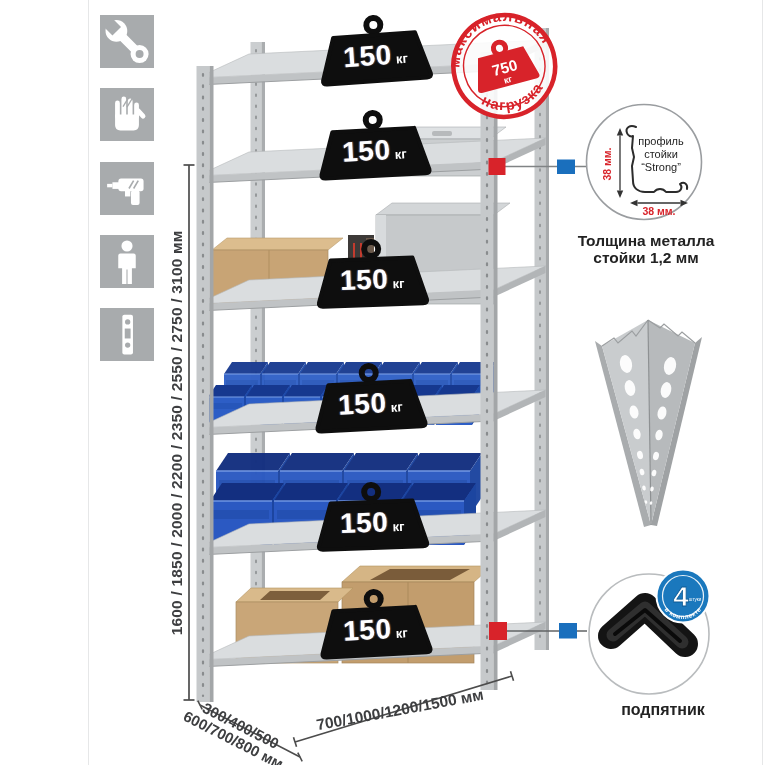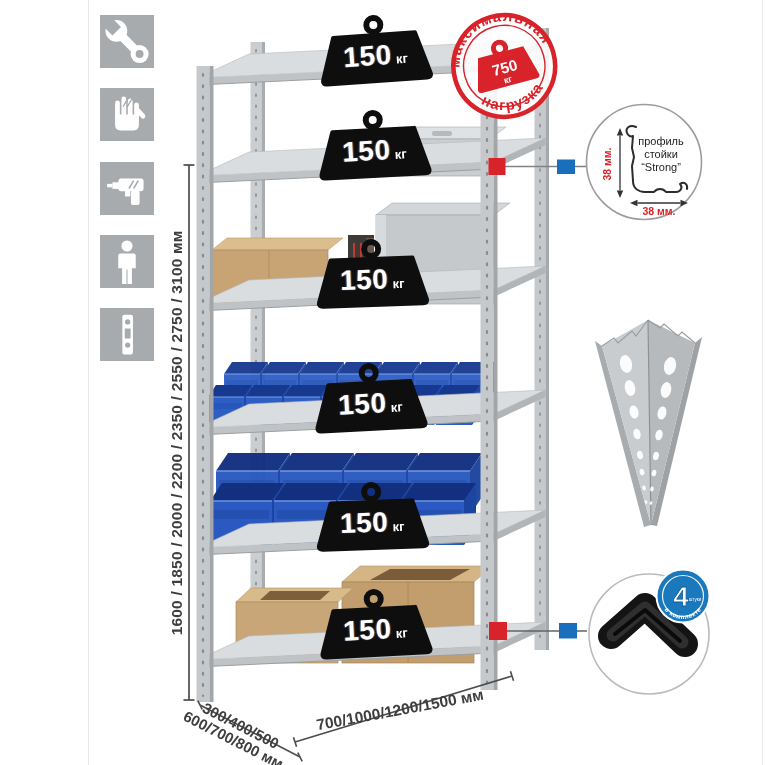--- a/index.html
+++ b/index.html
@@ -380,20 +380,24 @@
     <g stroke="#333" stroke-width="1.3">
       <line x1="53.5" y1="101" x2="96.5" y2="101"></line>
     </g>
     <polygon points="46,101 53.5,97.8 53.5,104.2" fill="#333"></polygon>
     <polygon points="104,101 96.5,97.8 96.5,104.2" fill="#333"></polygon>
     <text x="75" y="113" text-anchor="middle" font-size="10.5" font-weight="bold" fill="#d8232a">38 мм.</text>
     <text x="77" y="43" text-anchor="middle" font-size="11" fill="#1e1e1e">профиль</text>
     <text x="77" y="56" text-anchor="middle" font-size="11" fill="#1e1e1e">стойки</text>
     <text x="77" y="69" text-anchor="middle" font-size="11" fill="#1e1e1e">“Strong”</text>
   </svg>
+  <div class="caption" id="profile-caption">
+    <div>Толщина металла</div>
+    <div>стойки 1,2 мм</div>
+  </div>
 
   <svg id="angle-post" width="115" height="235" viewBox="0 0 115 235">
     <polygon points="1,41 8,46 57,225 50,227" fill="#a9acae"></polygon>
     <polygon points="108,37 101,43 57,225 63,226" fill="#9fa2a4"></polygon>
     <polygon points="8,46 54,20 57,225" fill="#c9ccce"></polygon>
     <polygon points="54,20 101,43 57,225" fill="#b7babc"></polygon>
     <polyline points="8,46 20,38 24,43 38,31 42,36 54,20" fill="none" stroke="#9b9ea0" stroke-width="1.2"></polyline>
     <polyline points="54,20 66,28 70,24 84,36 88,32 101,43" fill="none" stroke="#9b9ea0" stroke-width="1.2"></polyline>
     <line x1="54" y1="20" x2="57" y2="225" stroke="#8e9193" stroke-width="1.2"></line>
     <g fill="#ffffff" opacity="0.95">
@@ -430,15 +434,16 @@
     <circle cx="29" cy="29" r="26.5" fill="#1a78bd" stroke="#ffffff" stroke-width="2"></circle>
     <circle cx="29" cy="29" r="20.5" fill="none" stroke="rgba(255,255,255,0.9)" stroke-width="1.2"></circle>
     <text x="27" y="39" text-anchor="middle" font-size="28" font-weight="bold" fill="#fff" stroke="#0d5a94" stroke-width="0.8">4</text>
     <text x="41" y="34" text-anchor="middle" font-size="4.5" fill="#fff">штуки</text>
     <text font-size="6.2" font-weight="bold" fill="#fff" letter-spacing="0.5">
       <textPath href="#badgeArc" startOffset="50%" text-anchor="middle">в комплекте</textPath>
     </text>
   </svg>
 
   <div class="caption" id="foot-caption">
+    <div>подпятник</div>
   </div>
 
 </div>
 
 </body></html>

